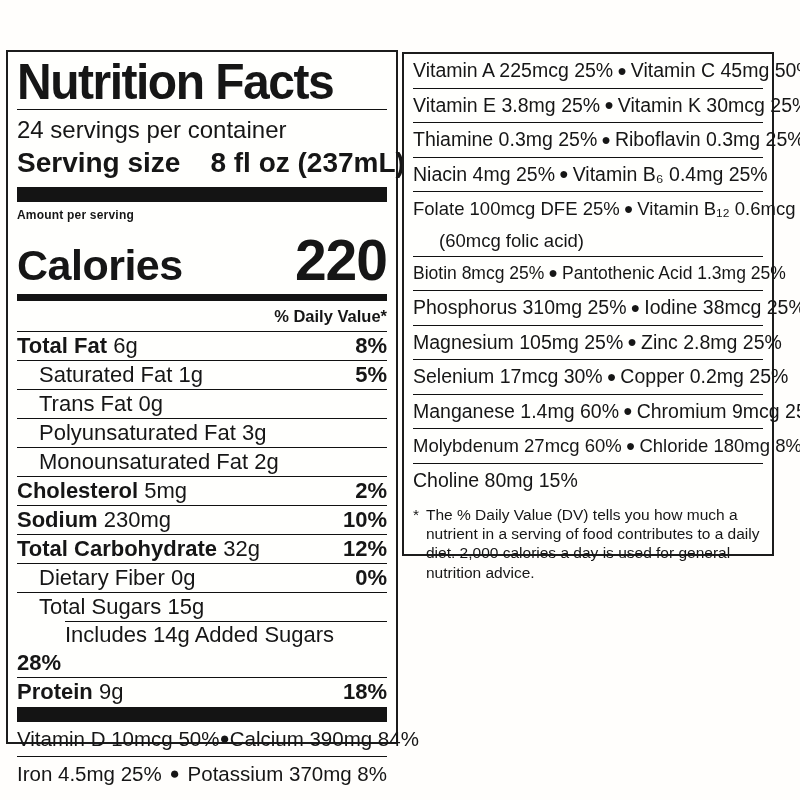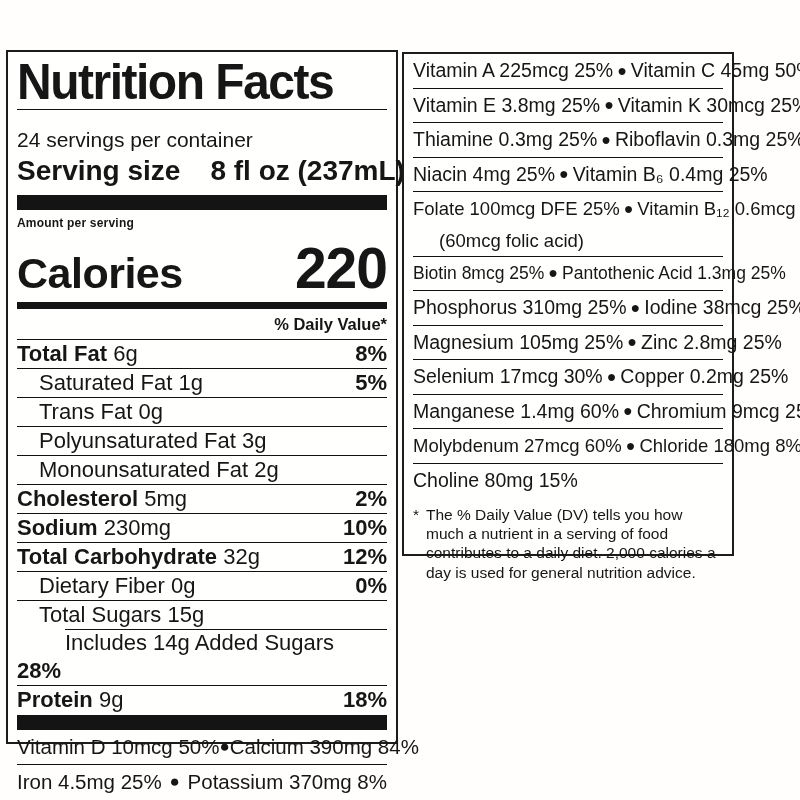--- a/index.html
+++ b/index.html
@@ -7,30 +7,30 @@
     width:800px; height:800px; position:relative;
     background:#fffefc;
     font-family:"Liberation Sans","DejaVu Sans",sans-serif;
     color:#161616;
   }
   .panel {
     position:absolute; box-sizing:border-box;
     background:#fffffd; border:2.5px solid #1c1c1c;
   }
   #left-panel  { left:6px;  top:50px; width:392px; height:694px; padding:0 9px; }
-  #right-panel { left:402px; top:52px; width:332px; height:504px; padding:0 9px; display:flex; flex-direction:column; }
+  #right-panel { left:402px; top:52px; width:372px; height:504px; padding:0 9px; display:flex; flex-direction:column; }
 
   
   .nf-title {
     font-size:48px; font-weight:bold; letter-spacing:-1.5px;
     line-height:1.08; margin-top:3px; white-space:nowrap;
     transform:scaleY(1.04); transform-origin:left top;
   }
   .title-rule { border-top:1.5px solid #111; margin-top:2px; }
-  .servings { font-size:21px; line-height:1.3; margin-top:16px; }
+  .servings { font-size:24px; line-height:1.3; margin-top:4px; }
   .serving-size { font-size:28px; font-weight:bold; display:flex; gap:30px; line-height:1.2; margin-top:1px; white-space:nowrap; }
   .bar-thick { height:15px; background:#141414; margin:7px 0 6px; }
   .amount-per { font-size:12px; font-weight:bold; letter-spacing:.2px; line-height:1.2; }
   .calories-row { display:flex; justify-content:space-between; align-items:baseline; margin-top:14px; }
   .calories-label { font-size:43px; font-weight:bold; letter-spacing:-.5px; line-height:1.0; }
   .calories-value { font-size:57px; font-weight:bold; line-height:.85; letter-spacing:-1px; }
   .bar-med { height:7px; background:#141414; margin-top:7px; }
   .dv-header { text-align:right; font-size:16.5px; font-weight:bold; padding:6px 0 5px; }
 
   .nutrient-row {

